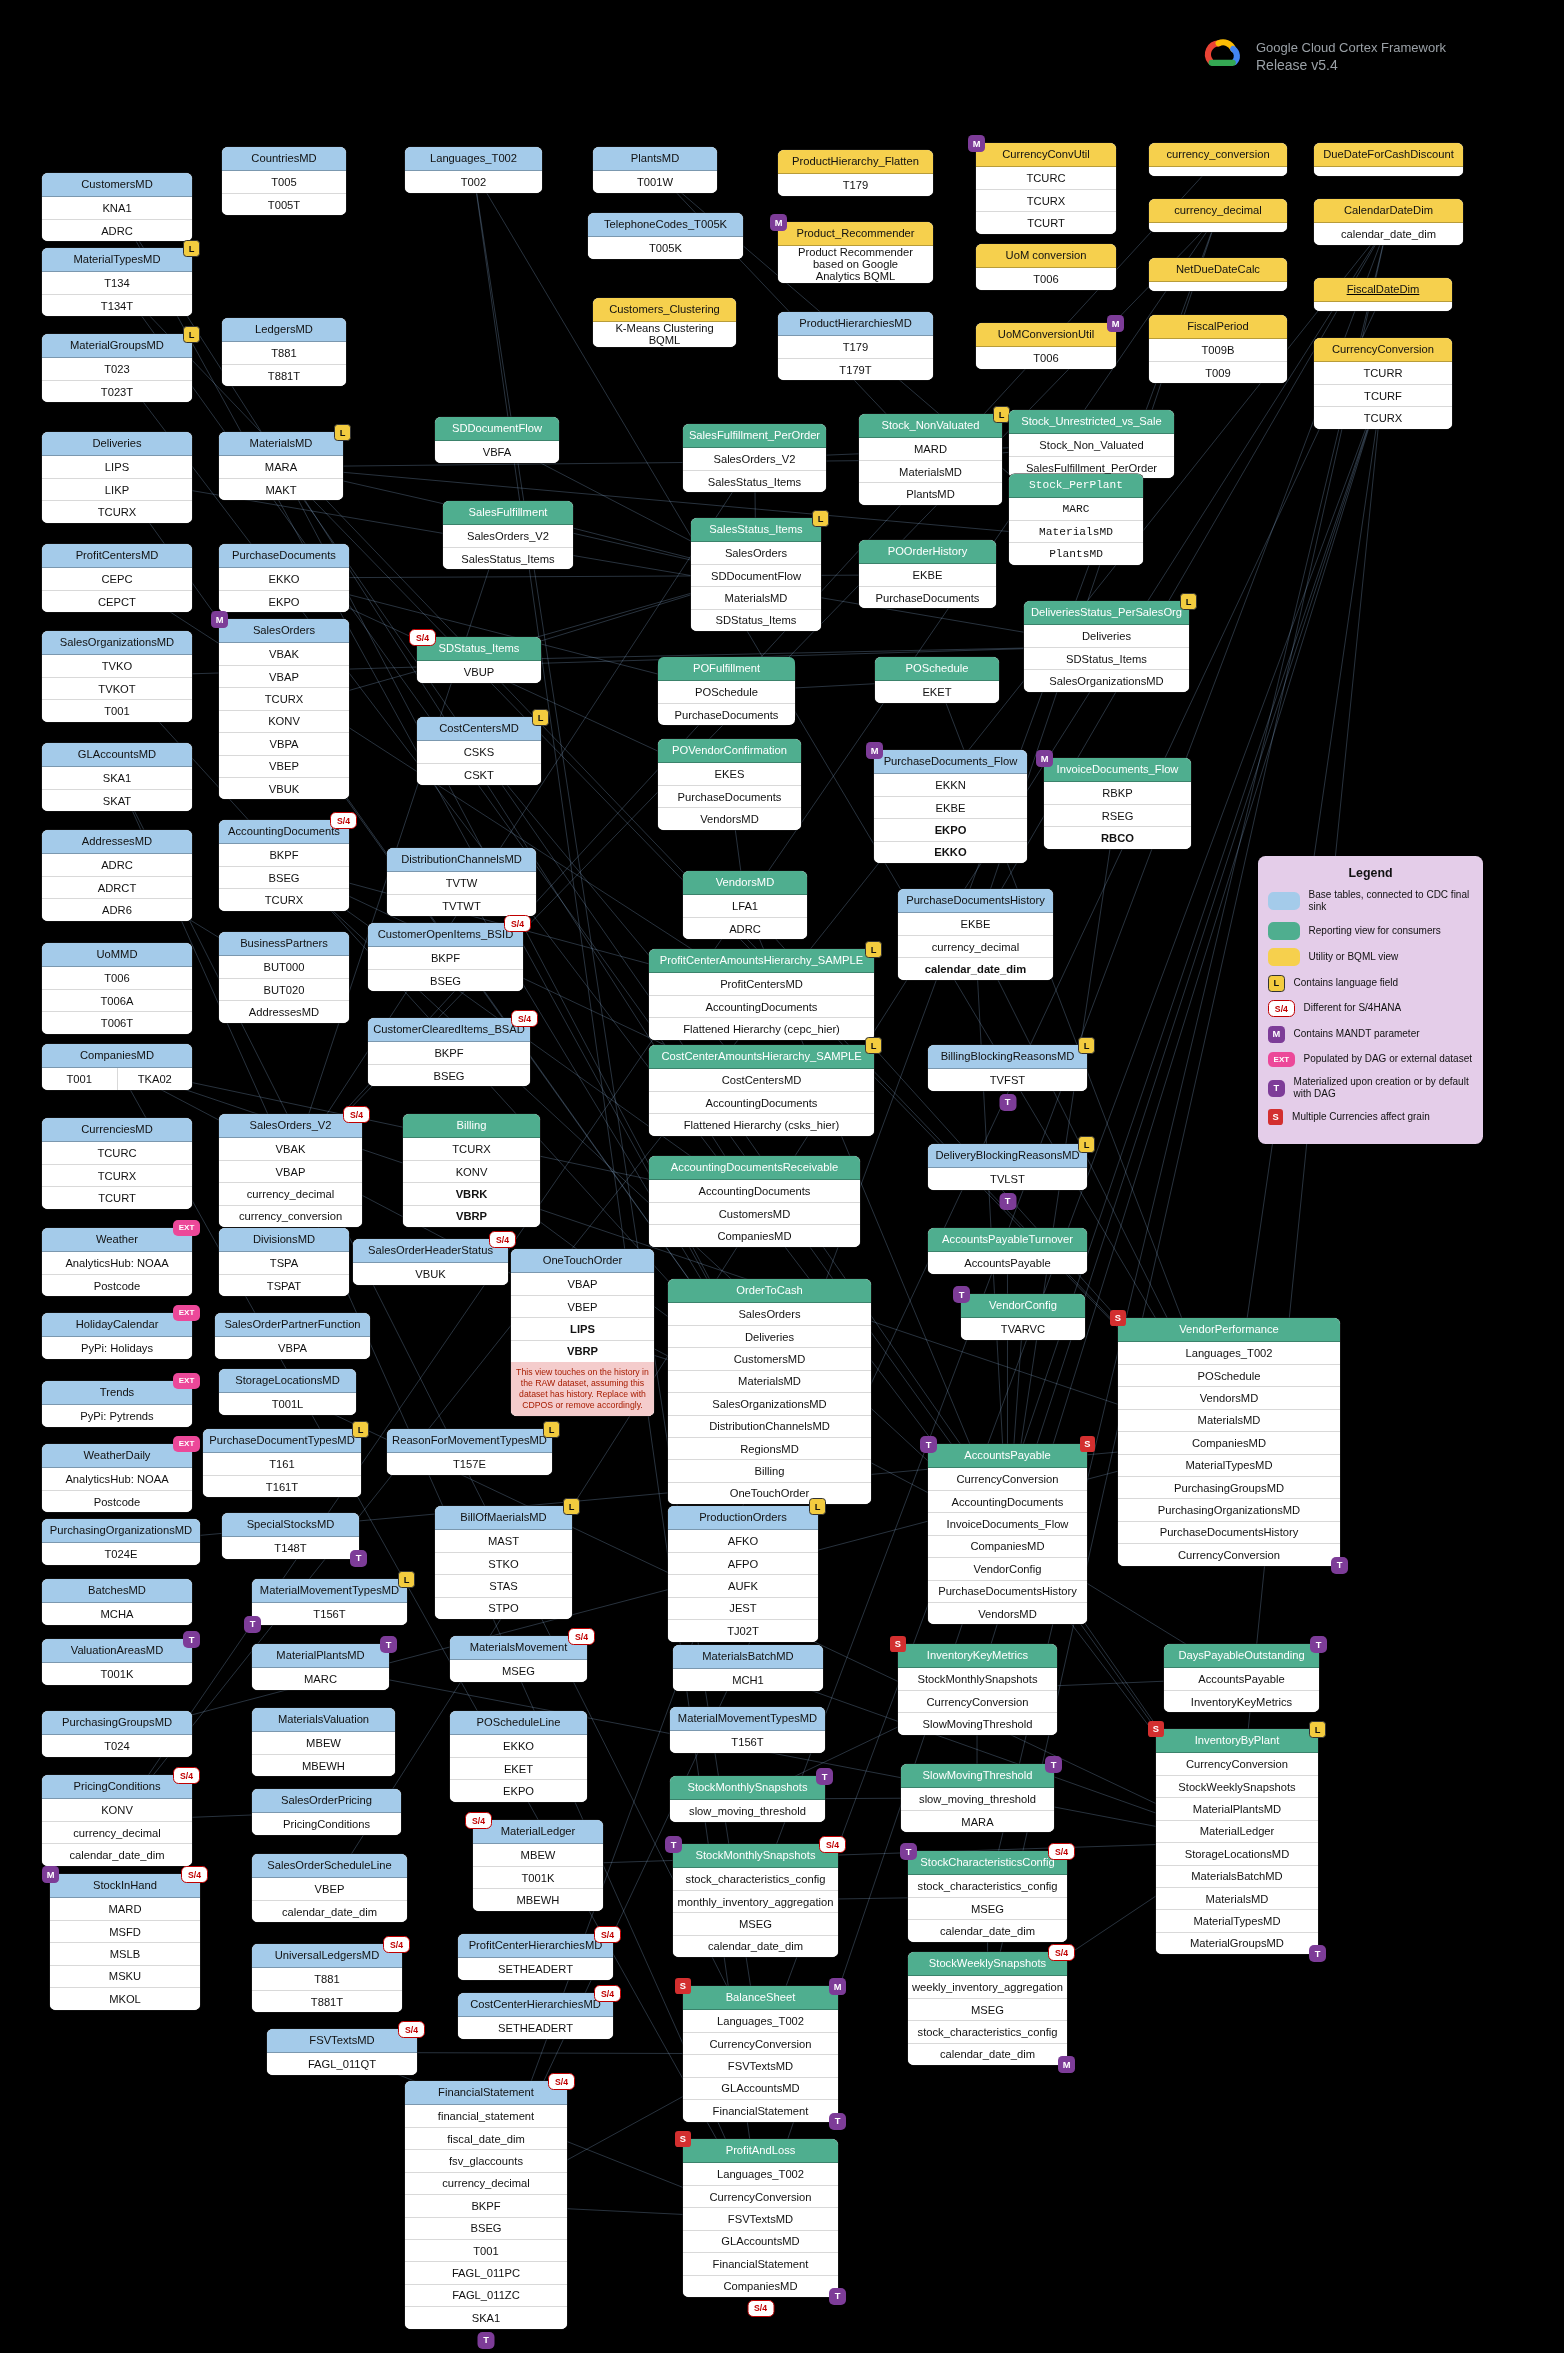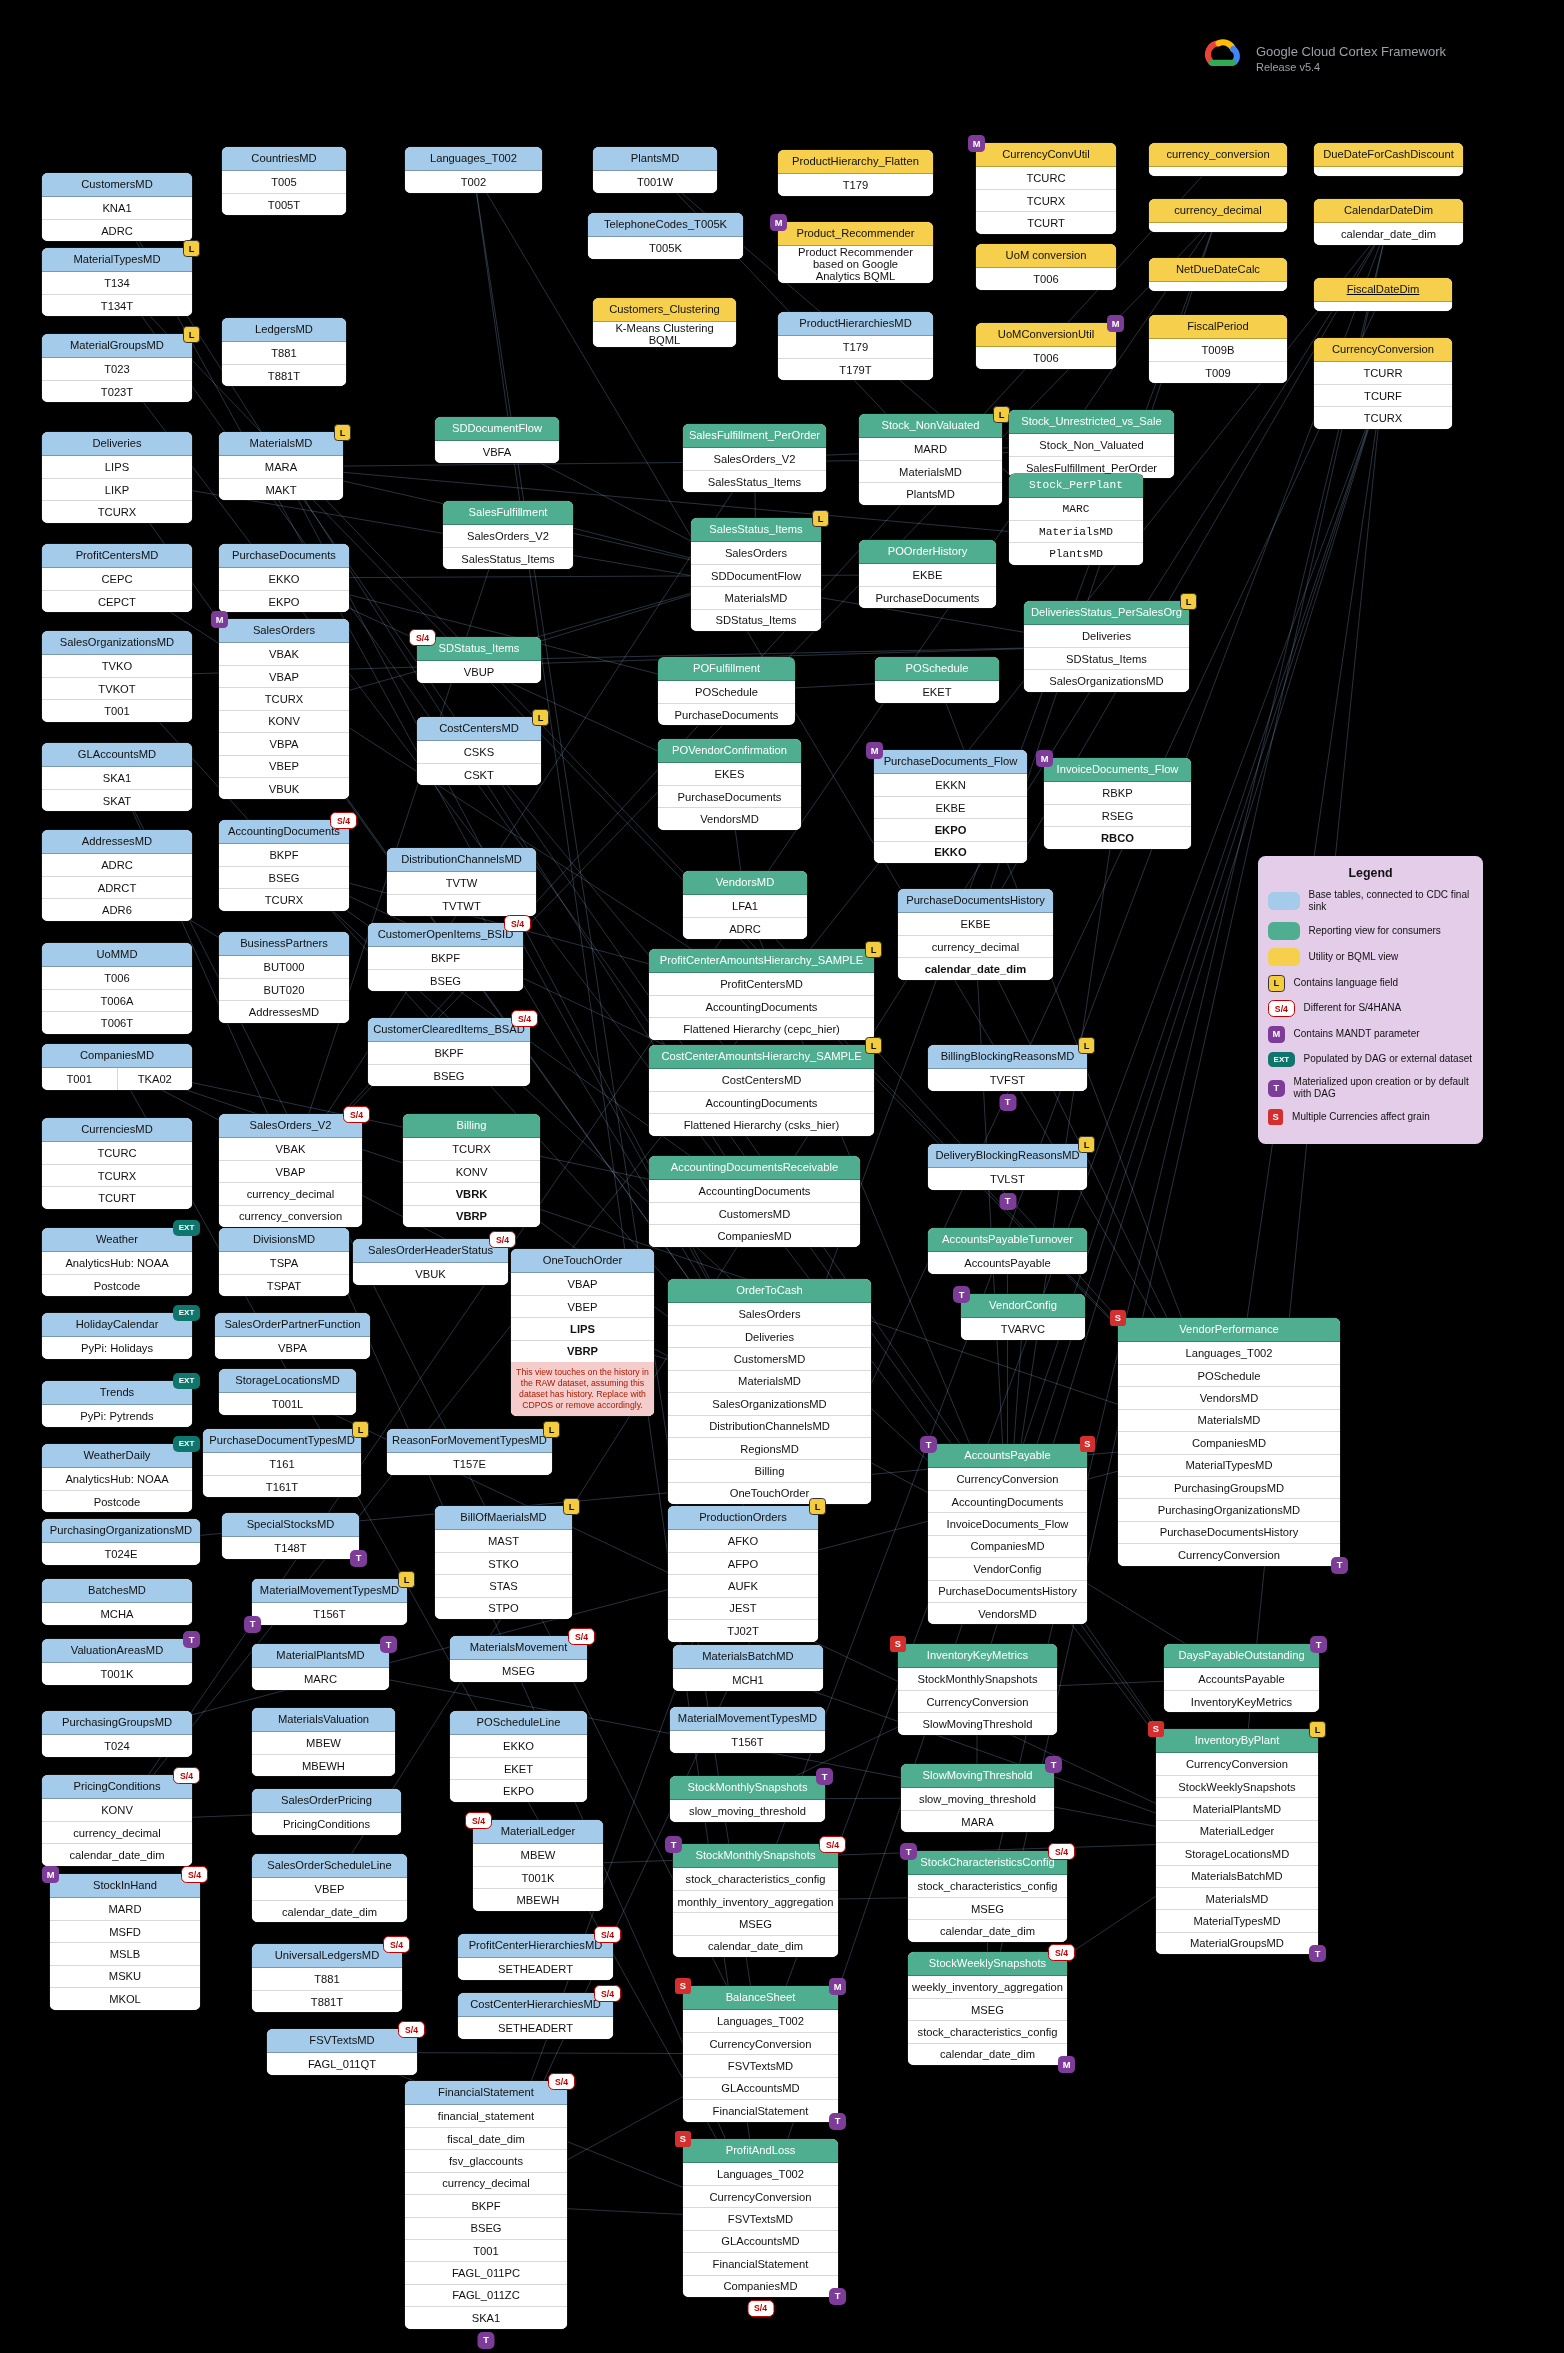--- a/index.html
+++ b/index.html
@@ -23,32 +23,32 @@
   .row-cells{padding:0;}
   .row-cells .cell{flex:1;min-height:22.4px;display:flex;align-items:center;justify-content:center;font-size:11.2px;}
   .row-cells .cell + .cell{border-left:0.6px solid #d9d9d9;}
   .note{background:#F4CCCC;color:#A61C00;font-size:8.7px;line-height:1.25;padding:5px 3.7px;text-align:center;}
 
   .badge{position:absolute;display:flex;align-items:center;justify-content:center;
     font-weight:700;z-index:6;box-sizing:border-box;font-size:9.3px;}
   .b-L{width:17px;height:17px;background:#F3CC3F;color:#111;border-radius:3.7px;border:0.6px solid #333;}
   .b-S4{min-width:27px;height:17px;background:#fff;color:#C00000;border:1.2px solid #C00000;border-radius:5.6px;padding:0 3.1px;font-size:8.7px;}
   .b-M{width:17px;height:17px;background:#7D3C98;color:#fff;border-radius:4.3px;}
-  .b-EXT{min-width:27px;height:15.5px;background:#0f766e;color:#fff;border-radius:5px;font-size:8px;padding:0 3.1px;}
+  .b-EXT{min-width:27px;height:15.5px;background:#ec4899;color:#fff;border-radius:5px;font-size:8px;padding:0 3.1px;}
   .b-T{width:17px;height:17px;background:#7D3C98;color:#fff;border-radius:5px;}
   .b-S{width:15.5px;height:15.5px;background:#D32F2F;color:#fff;border-radius:3.1px;}
   .p-tl{left:-8px;top:-8px;} .p-tr{right:-8px;top:-8px;}
   .p-bl{left:-8px;bottom:-8px;} .p-br{right:-8px;bottom:-8px;}
   .p-bb{left:50%;transform:translateX(-50%);bottom:-20px;}
   .badge.static{position:static;transform:none;flex:0 0 auto;}
 
   .hdr{position:absolute;left:1196px;top:36px;display:flex;align-items:flex-end;gap:10px;z-index:3;text-decoration:underline;}
   .hdr-text{color:#9AA0A6;}
   .hdr-title{font-size:13px;}
-  .hdr-release{font-size:11px;margin-top:2px;}
+  .hdr-release{font-size:14px;margin-top:2px;}
 
   .legend{position:absolute;left:1258px;top:856px;width:225px;z-index:3;background:#E4CDE9;
     border-radius:7.5px;padding:10px 8.7px;box-sizing:border-box;}
   .legend-title{text-align:center;font-weight:700;font-size:12.4px;color:#111;margin-bottom:6.2px;}
   .legend-row{display:flex;align-items:center;gap:8.7px;margin:8.7px 1.2px;}
   .legend-swatch{flex:0 0 auto;display:flex;align-items:center;justify-content:center;}
   .sw-base{width:32px;height:17.4px;border-radius:5.6px;background:#A4CBEA;}
   .sw-report{width:32px;height:17.4px;border-radius:5.6px;background:#4FAE8F;}
   .sw-utility{width:32px;height:17.4px;border-radius:5.6px;background:#F6D04D;}
   .legend-label{font-size:10px;color:#111;line-height:1.25;}

